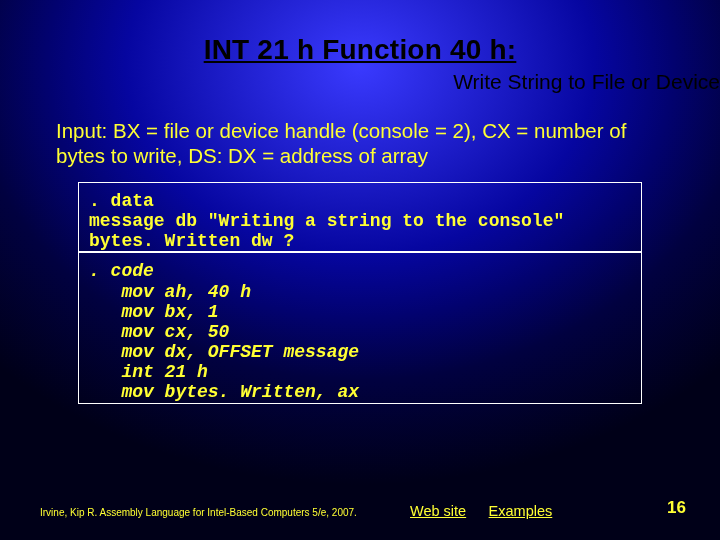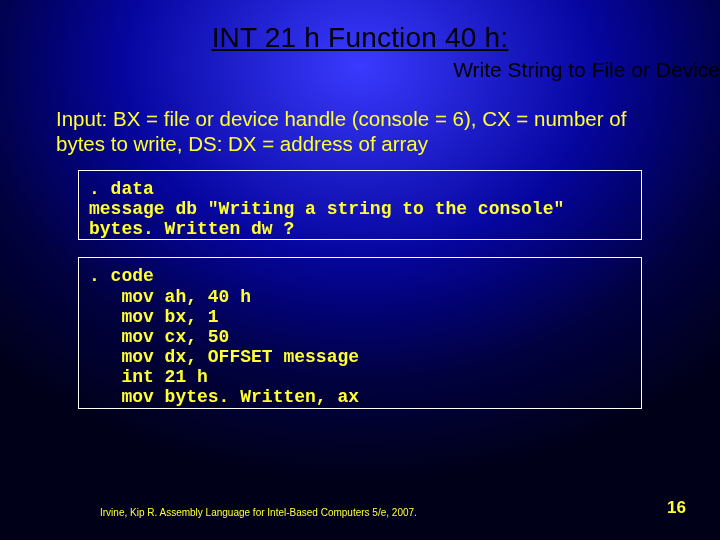--- a/index.html
+++ b/index.html
@@ -17,24 +17,24 @@
                 #020270 60%,
                 #010140 75%,
                 #000018 100%);
     font-family: Arial, Helvetica, sans-serif;
     color: #ffff33;
     position: relative;
   }
   .title {
     text-align: center;
     font-size: 28px;
-    font-weight: normal;
+    font-weight: bold;
     color: #000;
     text-decoration: underline;
-    padding-top: 22px;
+    padding-top: 34px;
     letter-spacing: 0.2px;
   }
   .subtitle {
     text-align: right;
     font-size: 21px;
     color: #000;
     margin-top: 4px;
   }
   .inputdesc {
     font-size: 20.5px;
@@ -47,29 +47,29 @@
     margin: 14px 78px 0 78px;
     padding: 8px 10px 0 10px;
     font-family: "Courier New", Courier, monospace;
     font-size: 18px;
     font-weight: bold;
     color: #ffff33;
     line-height: 1.12;
     white-space: pre;
   }
   .codebox + .codebox {
-    margin-top: 17px;
+    margin-top: 0;
+    font-style: italic;
   }
   .footer {
     position: absolute;
     bottom: 20px;
     left: 0;
     right: 0;
-    padding: 0 30px 0 52px;
-    margin-left: 48px;
+    padding: 0 30px 0 40px;
   }
   .citation {
     font-size: 10px;
     color: #ffff33;
     display: inline-block;
   }
   .links {
     position: absolute;
     left: 410px;
     bottom: 0;
@@ -89,30 +89,34 @@
     font-size: 17px;
     font-weight: bold;
   }
 </style>
 </head>
 <body>
 
 <div class="title">INT 21 h Function 40 h:</div>
 <div class="subtitle">Write String to File or Device</div>
 
-<div class="inputdesc">Input: BX = file or device handle (console = 6), CX = number of bytes to write, DS: DX = address of array</div>
+<div class="inputdesc">Input: BX = file or device handle (console = 2), CX = number of bytes to write, DS: DX = address of array</div>
 
 <div class="codebox">. data
 message db "Writing a string to the console"
 bytes. Written dw ?</div>
 
 <div class="codebox">. code
    mov ah, 40 h
    mov bx, 1
    mov cx, 50
    mov dx, OFFSET message
    int 21 h
    mov bytes. Written, ax</div>
 
 <div class="footer">
   <span class="citation">Irvine, Kip R. Assembly Language for Intel-Based Computers 5/e, 2007.</span>
+  <span class="links">
+    <span class="link">Web site</span>
+    <span class="link">Examples</span>
+  </span>
   <span class="pagenum">16</span>
 </div>
 
 </body></html>

